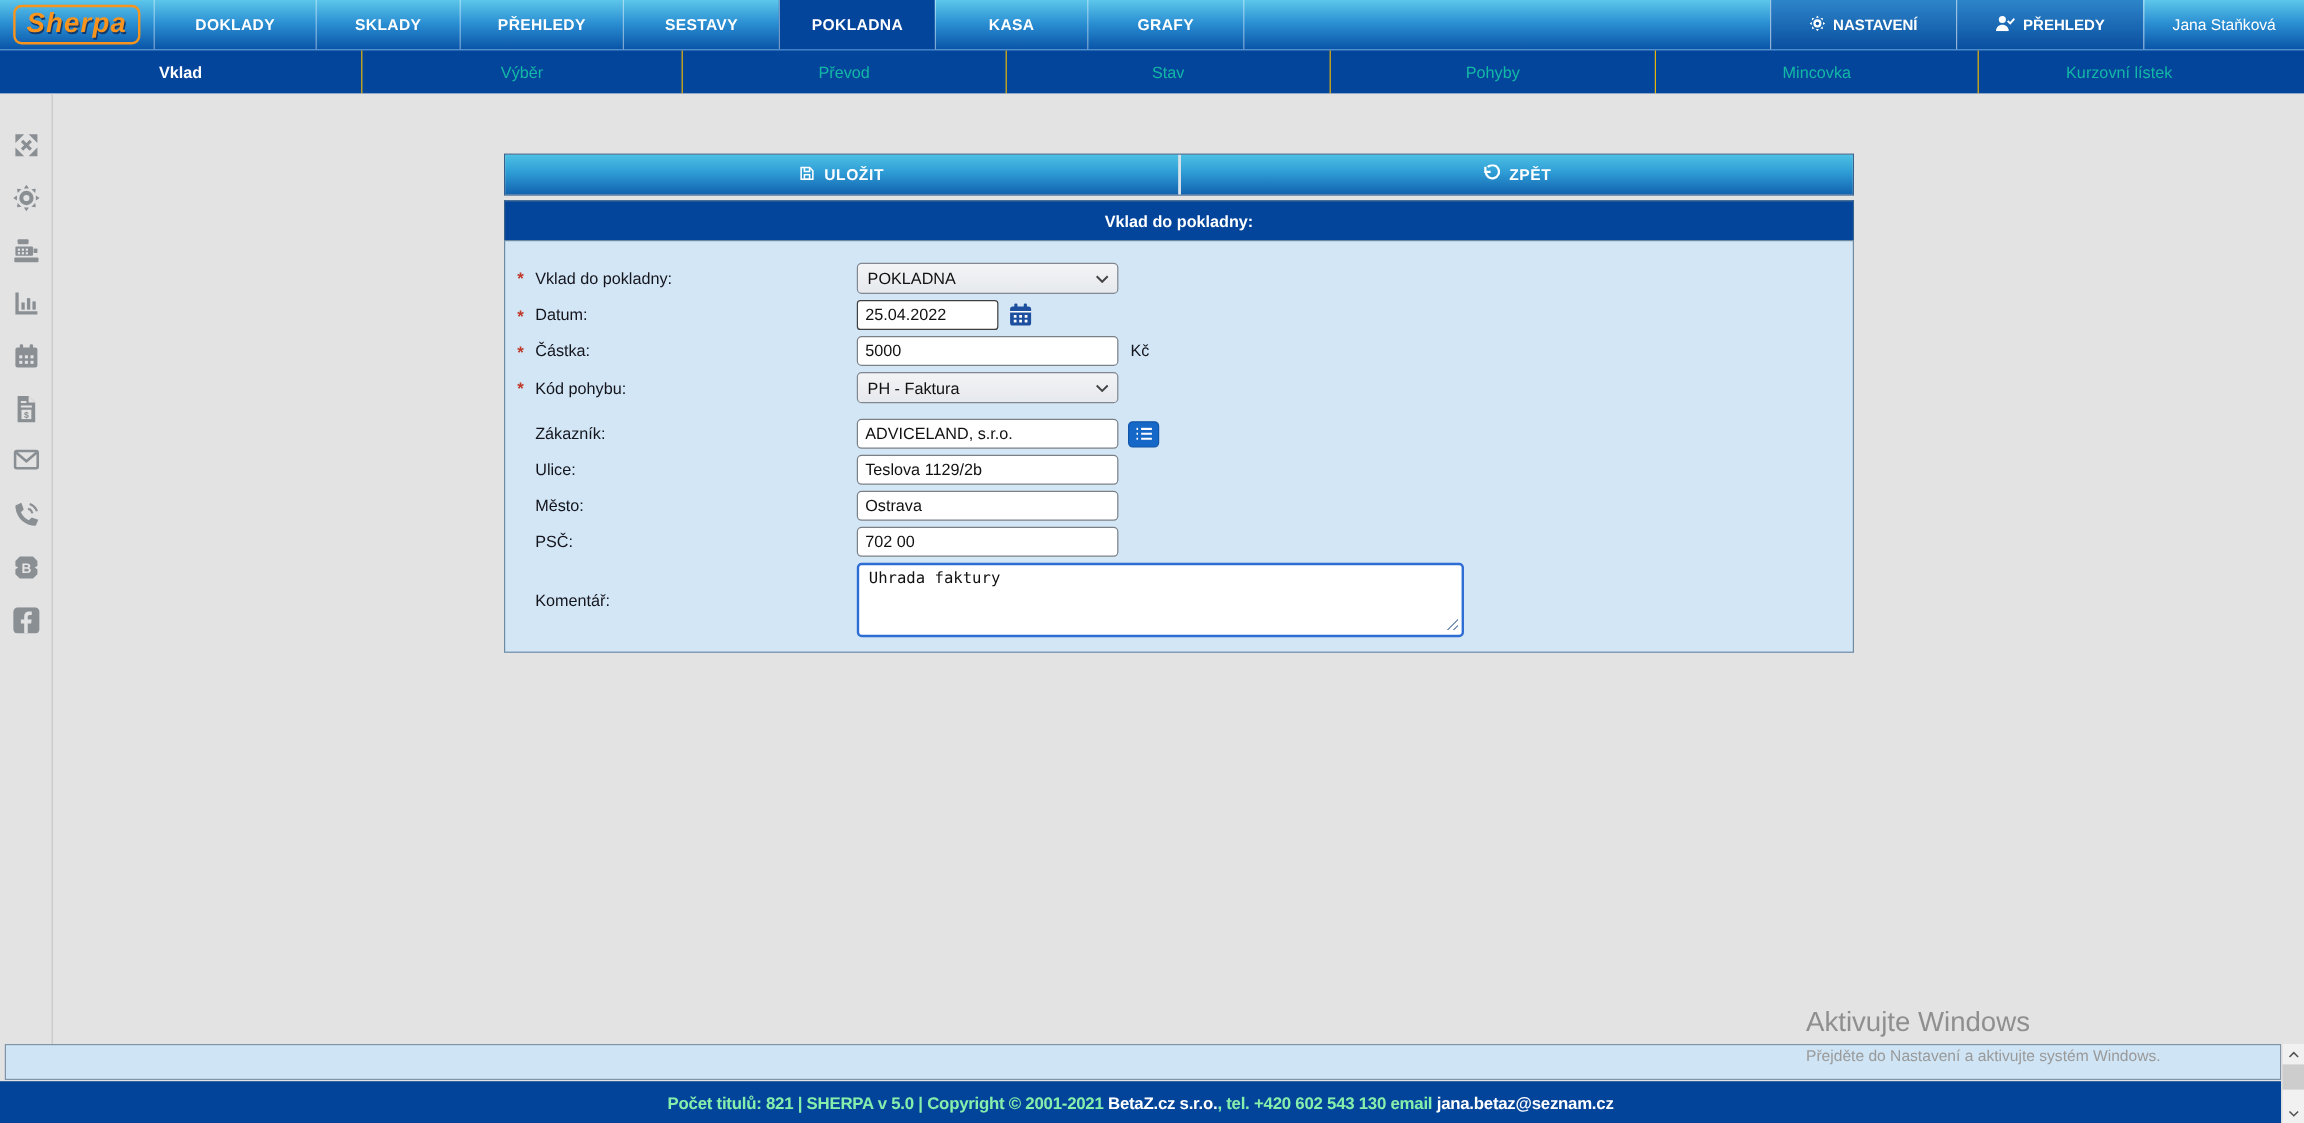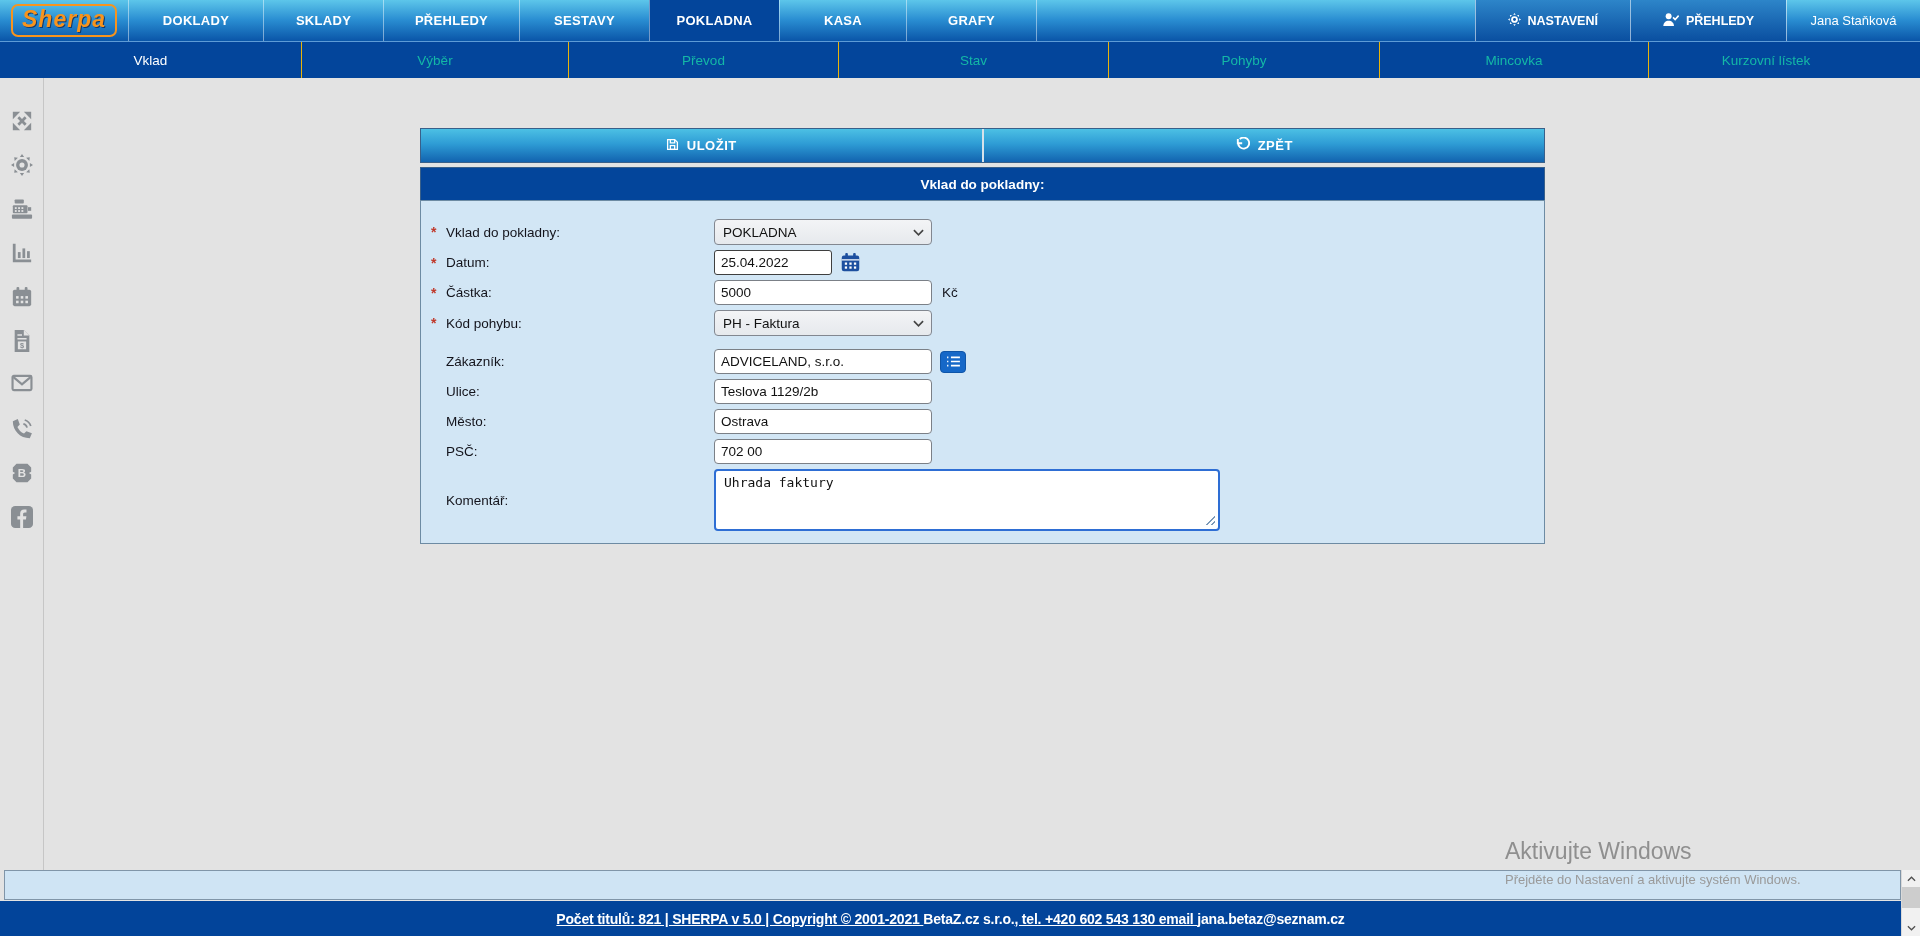--- a/index.html
+++ b/index.html
@@ -38,21 +38,21 @@
     color:#fff; font-size:13px; border-left:1px solid rgba(255,255,255,.55);
   }
 
   
   .subnav { height:37px; display:flex; background:#03459b; border-top:1px solid #5d9bd6; }
   .subtab {
     display:flex; align-items:center; justify-content:center; cursor:pointer;
     color:#14b8a6; font-size:13.5px; border-left:1px solid #eab308;
   }
   .subtab:first-child { border-left:none; }
-  .subtab.active { color:#fff; font-weight:normal; }
+  .subtab.active { color:#fff; font-weight:bold; }
 
   
   .main { position:absolute; top:78px; left:0; right:0; bottom:66px; background:#e3e3e3; }
   .sidebar {
     position:absolute; left:0; top:0; bottom:0; width:44px;
     border-right:1px solid #c6c6c6; display:flex; flex-direction:column;
     align-items:center; padding-top:32px; gap:22px;
   }
   .sb-icon { width:22px; height:22px; cursor:pointer; }
 
@@ -116,21 +116,21 @@
   .bottom { position:absolute; bottom:0; left:0; right:0; height:66px; background:#e3e3e3; }
   .lightbar {
     position:absolute; left:4px; right:19px; top:0; height:30px;
     background:#cfe4f4; border:1px solid #8095a8;
   }
   .footerbar {
     position:absolute; left:0; right:19px; top:31px; height:35px; background:#02449a;
     display:flex; align-items:center; justify-content:center;
     font-size:14px; font-weight:bold; letter-spacing:-0.2px; white-space:pre;
   }
-  .f-mut { color:#ffffff;text-decoration:underline; }
+  .f-mut { color:#86efac; }
   .f-wht { color:#ffffff; }
   .vscroll {
     position:absolute; right:0; top:0; width:19px; height:66px;
     background:#f1f1f1; border-left:1px solid #d9d9d9;
   }
   .vs-btn { position:absolute; left:0; width:18px; height:17px; display:flex; align-items:center; justify-content:center; cursor:pointer; }
   .vs-up { top:0; } .vs-down { bottom:0; }
   .vs-thumb { position:absolute; left:0; top:17px; width:18px; height:21px; background:#cdcdcd; cursor:pointer; }
 </style>
 </head>

